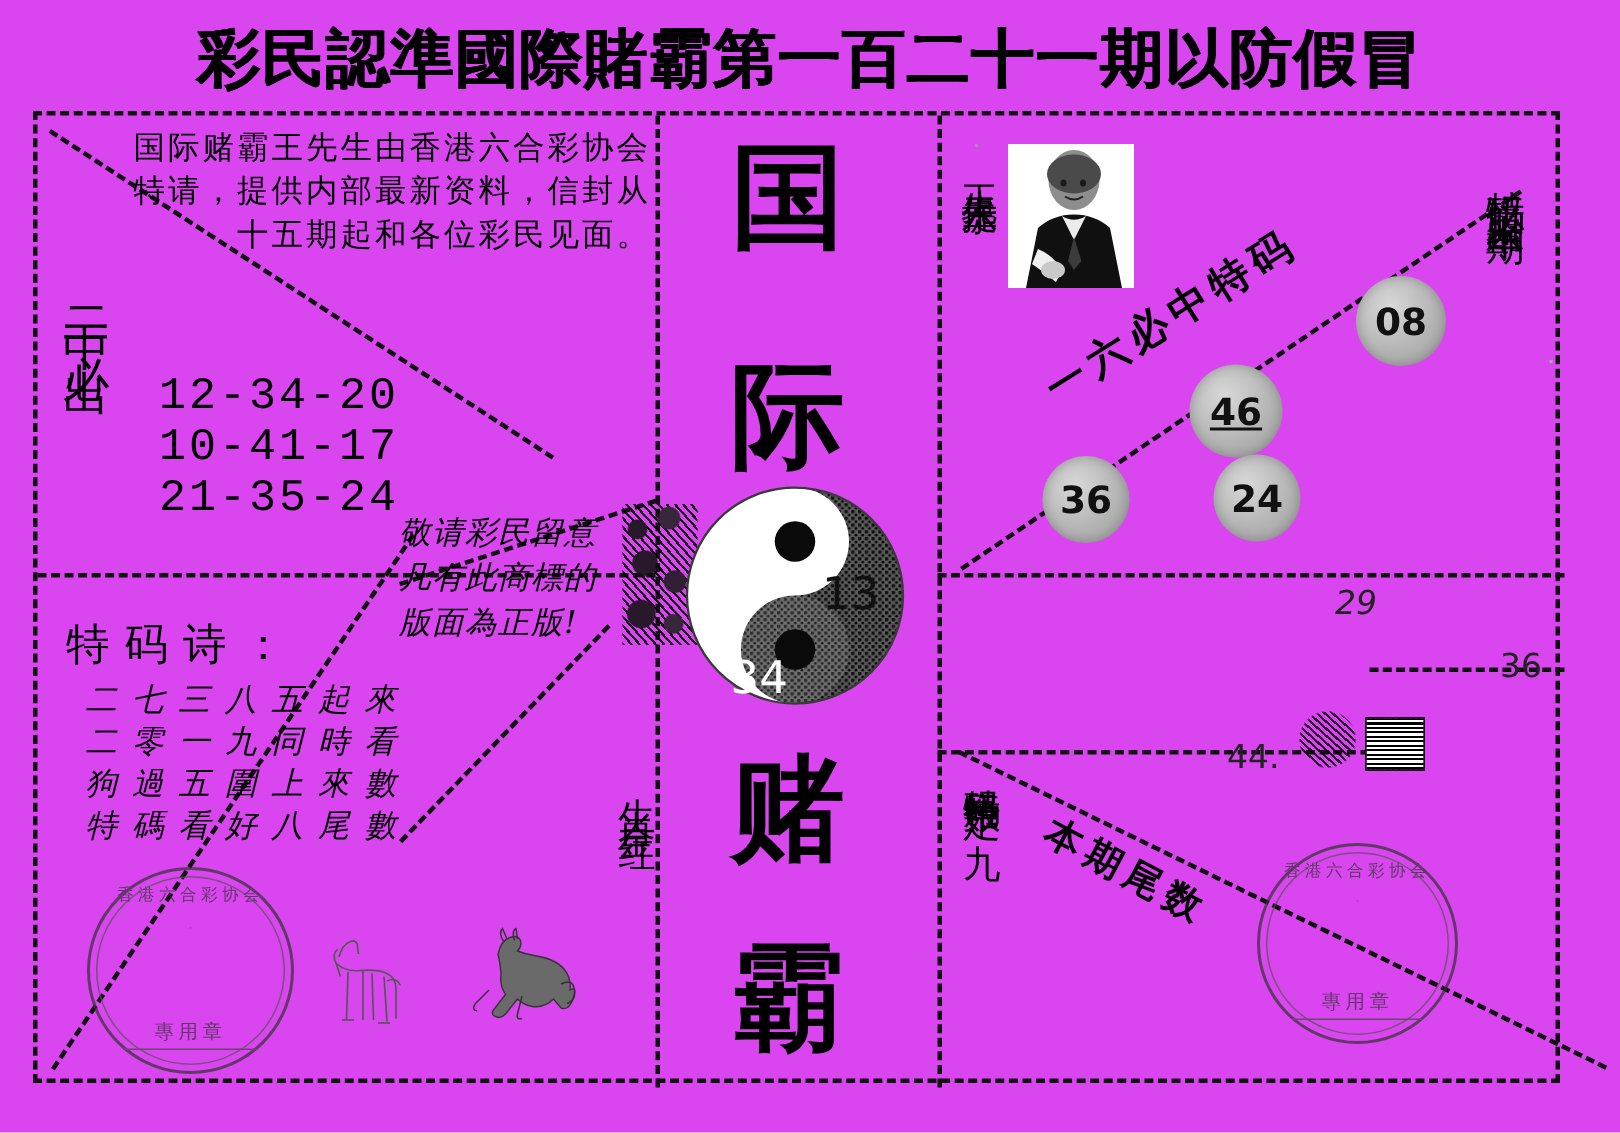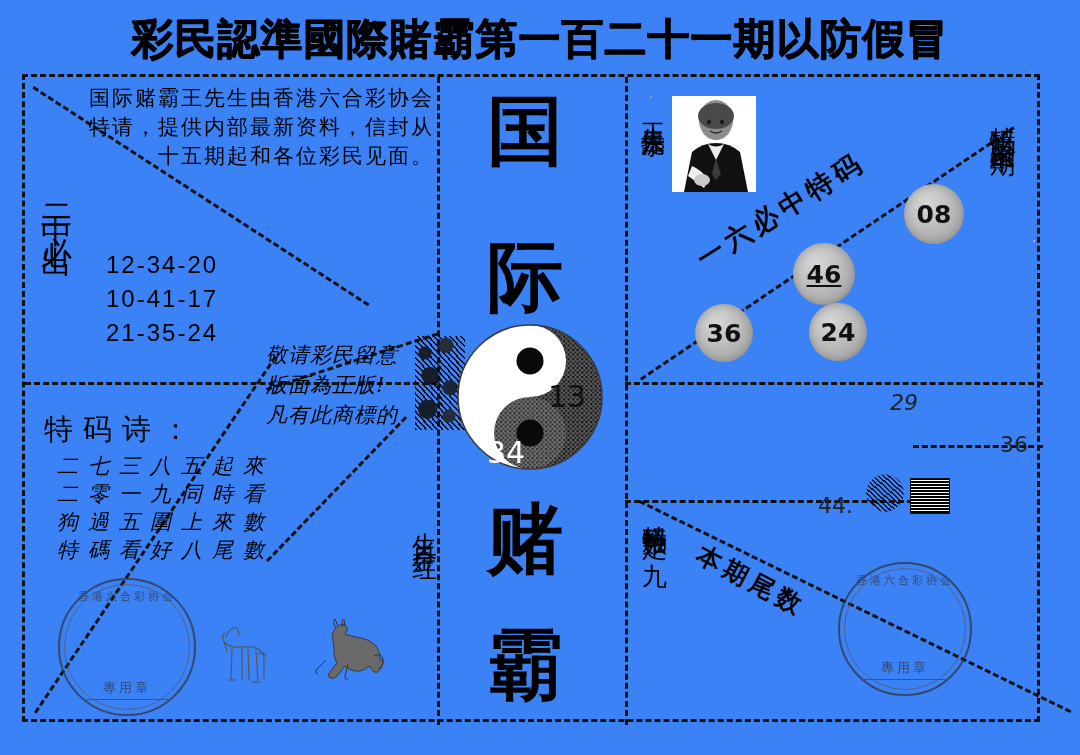--- a/index.html
+++ b/index.html
@@ -1,20 +1,20 @@
 <!DOCTYPE html>
 <html><head>
 <meta charset="utf-8">
 <style>
   html,body{margin:0;padding:0;background:#fff;}
   body{
     width:1080px;height:755px;overflow:hidden;position:relative;
     font-family:"DejaVu Sans","Liberation Sans",sans-serif;color:#000;
   }
-  #page{position:absolute;inset:0;background:#3b82f6;}
+  #page{position:absolute;inset:0;background:#d946ef;}
 
   
   .title{
     position:absolute;left:0;top:14px;width:1080px;text-align:center;
     font-family:"DejaVu Serif","Liberation Serif",serif;
     font-weight:bold;font-size:42px;letter-spacing:1px;line-height:50px;
     white-space:nowrap;
     text-shadow:0.5px 0 0 #000, -0.5px 0 0 #000, 0 0.5px 0 #000;
   }
 
@@ -41,22 +41,22 @@
   .vlabel{
     position:absolute;writing-mode:vertical-rl;text-orientation:upright;
     font-family:"DejaVu Serif","Liberation Serif",serif;
   }
 
   .zhongyi{
     left:34px;top:182px;font-size:31px;line-height:46px;letter-spacing:10px;
   }
   .numcol{position:absolute;left:106px;top:248px;}
   .numcol div{
-    font-family:Liberation Sans, sans-serif;
-    font-size:24px;line-height:34px;letter-spacing:2px;white-space:nowrap;
+    font-family:Liberation Mono, monospace;
+    font-size:30px;line-height:34px;letter-spacing:2px;white-space:nowrap;
   }
 
   .poemtitle{
     position:absolute;left:44px;top:410px;font-size:29px;letter-spacing:10px;
     font-family:"DejaVu Serif","Liberation Serif",serif;
   }
   .poemgrid{
     position:absolute;left:52px;top:452px;
     display:grid;grid-template-columns:repeat(7,31px);
     grid-auto-rows:28px;
@@ -246,22 +246,22 @@
     <span>數</span>
   </div>
 
   <div class="bigchar" style="left:487px;top:92px;">国</div>
   <div class="bigchar" style="left:487px;top:238px;">际</div>
   <div class="bigchar" style="left:487px;top:500px;">赌</div>
   <div class="bigchar" style="left:487px;top:626px;">霸</div>
 
   <div class="notice">
     <div>敬请彩民留意</div>
+    <div>凡有此商標的</div>
     <div>版面為正版!</div>
-    <div>凡有此商標的</div>
   </div>
 
   <div class="logoblob"></div>
 
   <div class="yy">
     <svg width="150" height="150" viewBox="0 0 100 100">
       <defs>
         <pattern id="grain" width="3" height="3" patternUnits="userSpaceOnUse">
           <rect width="3" height="3" fill="#5b5b5b"></rect>
           <circle cx="0.7" cy="0.7" r="0.85" fill="#111"></circle>

